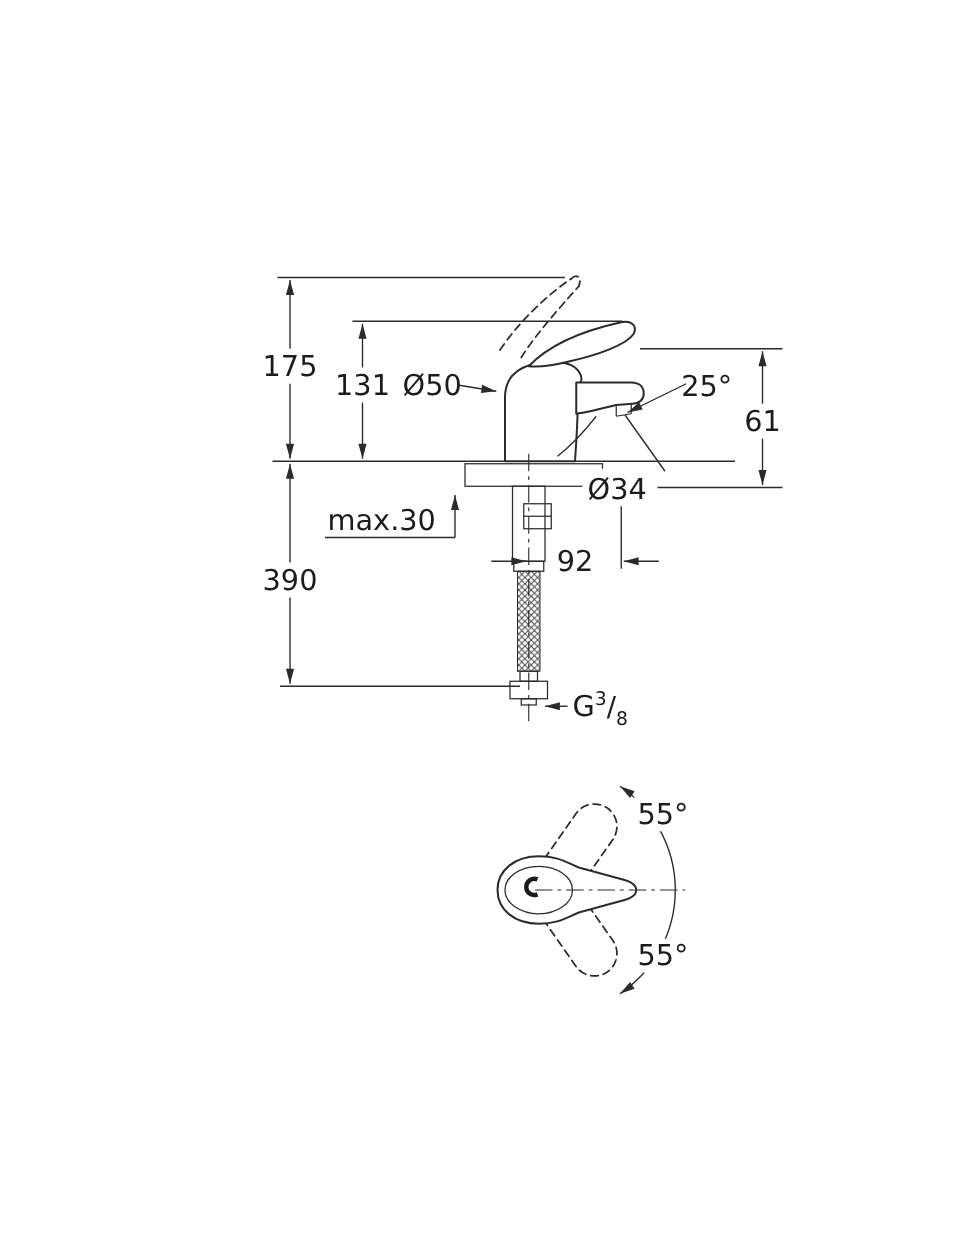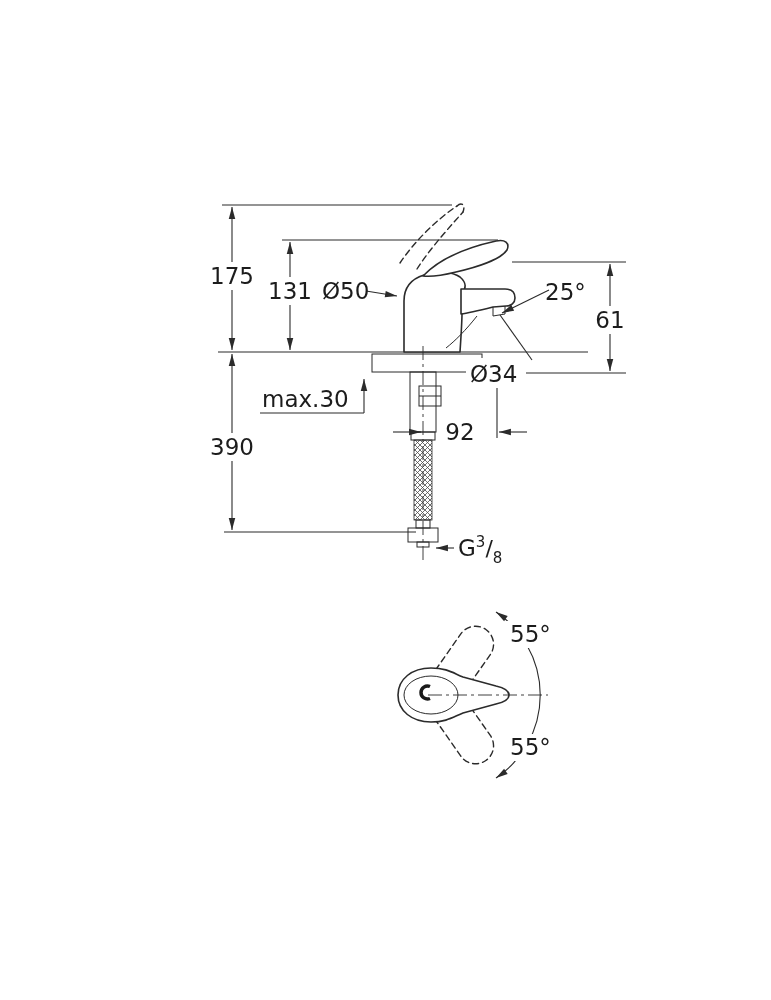--- a/index.html
+++ b/index.html
@@ -1,17 +1,17 @@
 <!DOCTYPE html>
 <html><head>
 <meta charset="utf-8">
 <style>
   html,body{margin:0;padding:0;background:#ffffff;}
   .sheet{position:relative;width:771px;height:864px;background:#ffffff;overflow:hidden;
-         font-family:"DejaVu Sans",sans-serif;}
+         font-family:"DejaVu Sans",sans-serif;margin-top:17px;}
   svg{display:block;}
   svg text{font-family:"DejaVu Sans",sans-serif;font-size:23px;fill:#1c1c1c;}
   .objf{stroke:#2b2b2b;stroke-width:1.6;fill:#ffffff;stroke-linejoin:round;}
   .thin{stroke:#2b2b2b;stroke-width:1;fill:none;}
   .dim{stroke:#2b2b2b;stroke-width:1.1;fill:none;}
   .dashObj{stroke:#2b2b2b;stroke-width:1.4;fill:none;stroke-dasharray:6 4;stroke-linecap:round;}
   .cl{stroke:#2b2b2b;stroke-width:0.9;fill:none;stroke-dasharray:14 4 3 4;}
   .bg{fill:#ffffff;stroke:none;}
 </style>
 </head>

